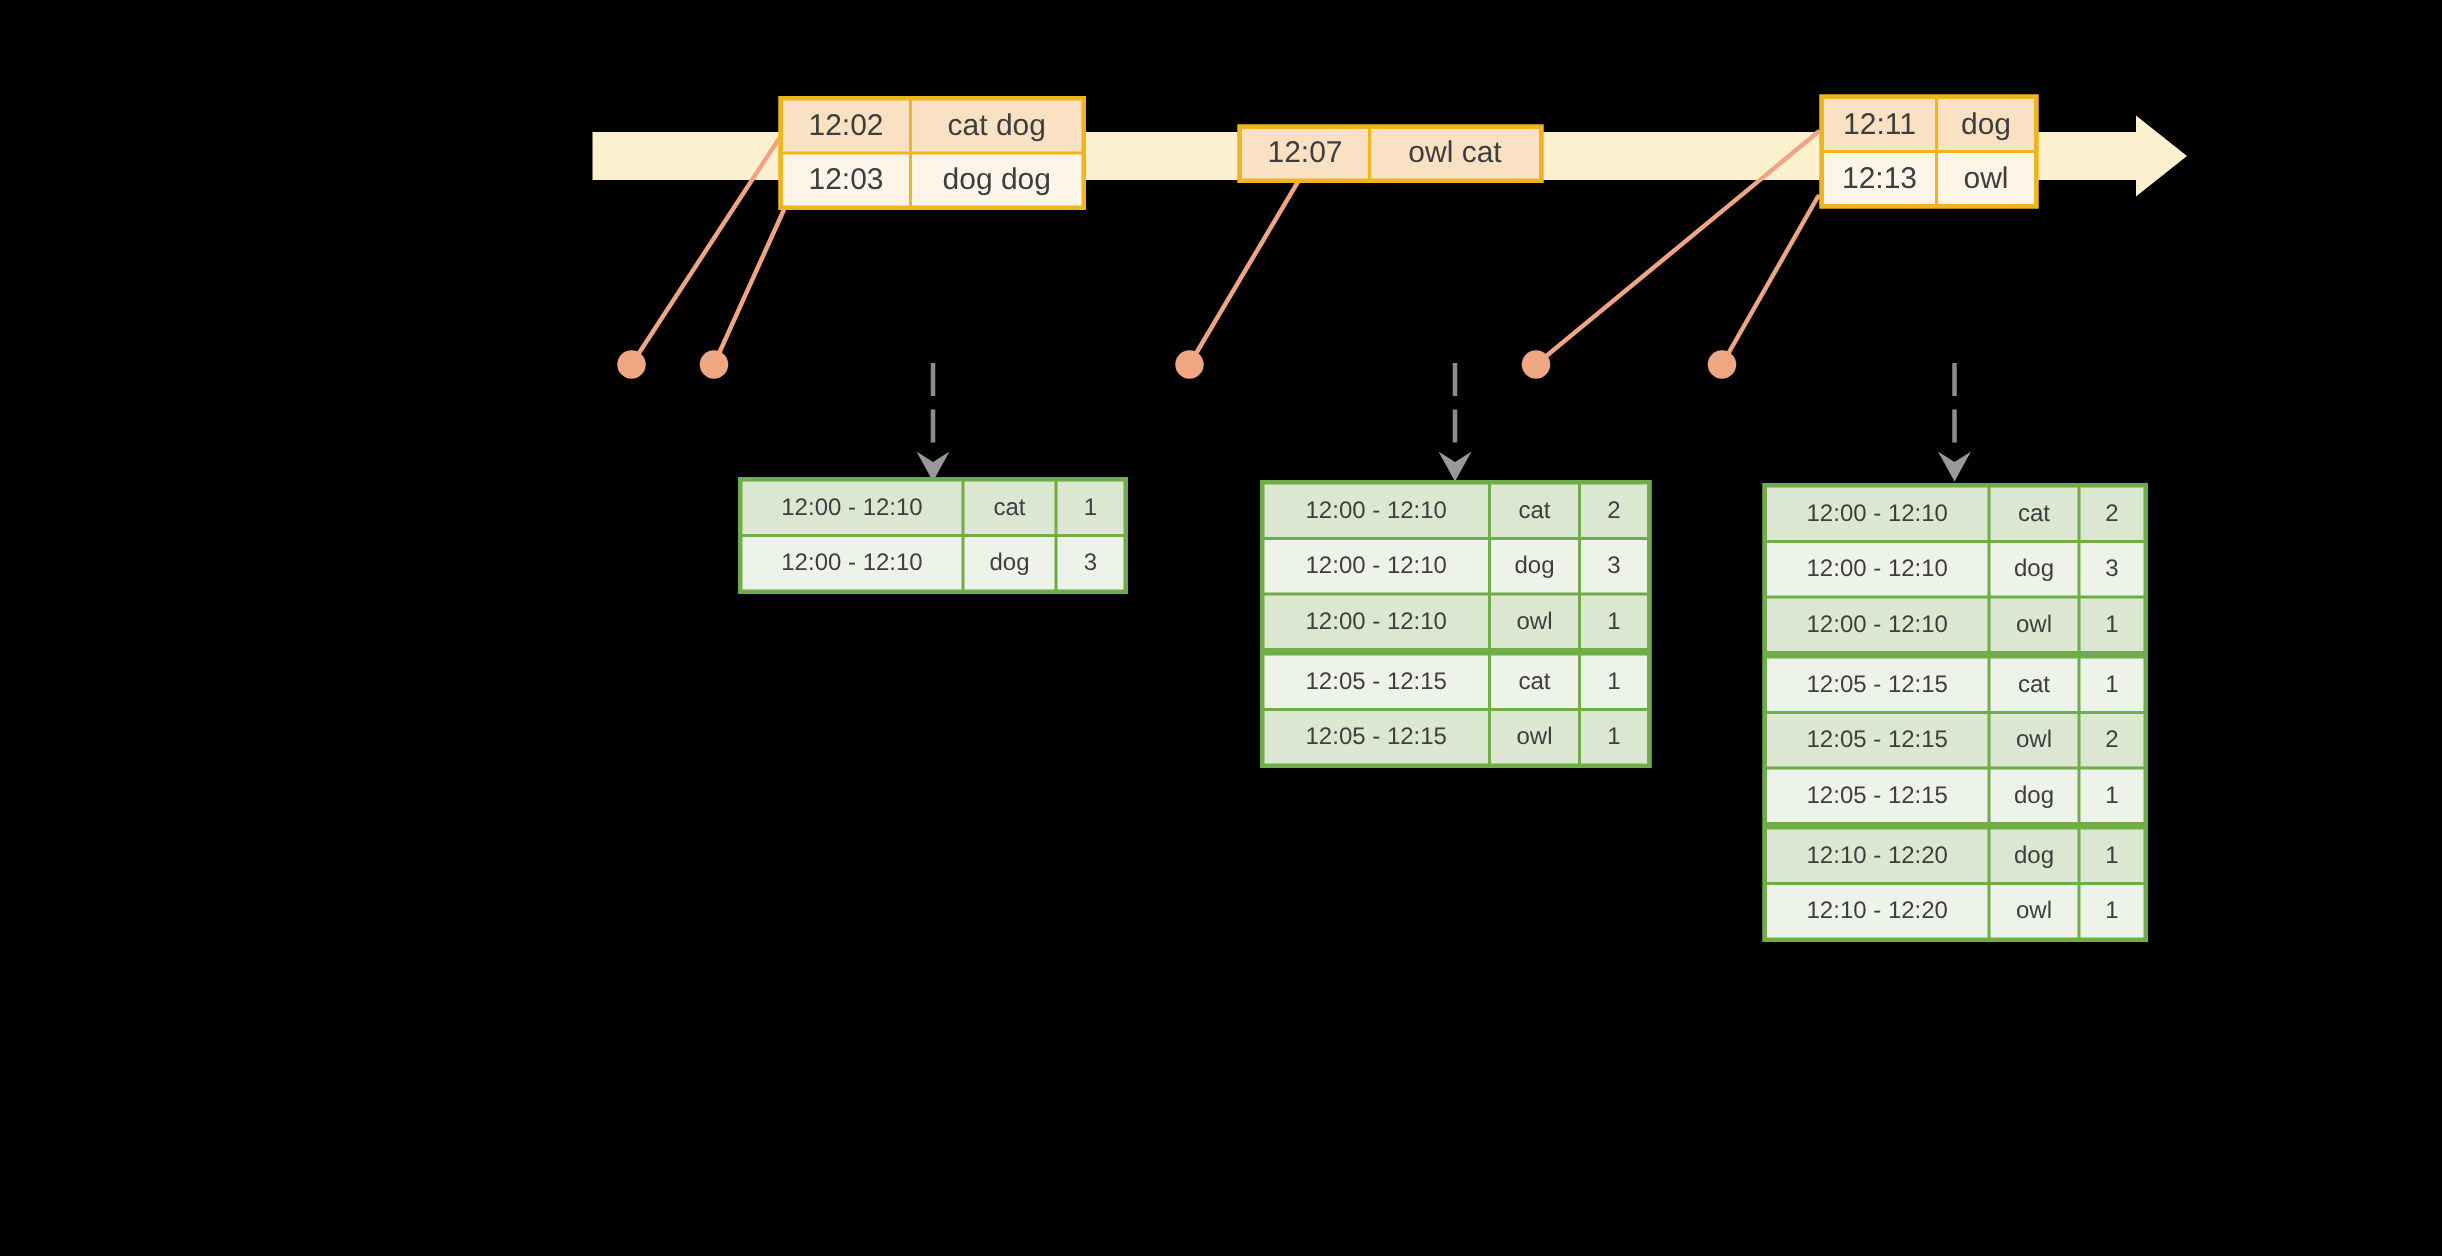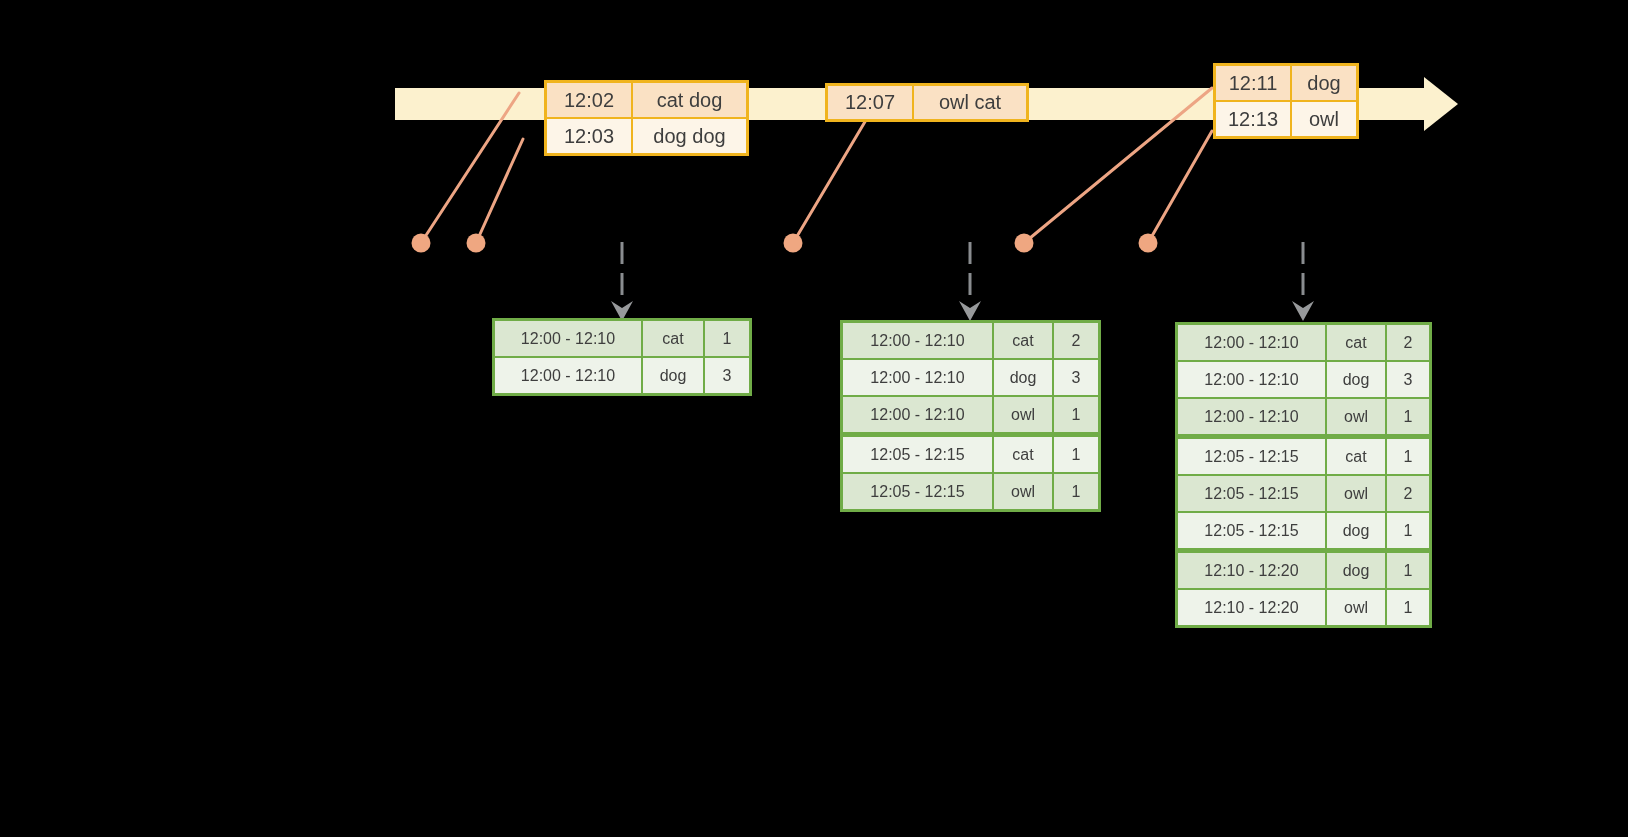--- a/index.html
+++ b/index.html
@@ -13,21 +13,21 @@
     border-top:27px solid transparent;border-bottom:27px solid transparent;
     border-left:34px solid var(--timeline,#FCF1CE);}
   
   .overlay{position:absolute;left:0;top:0;pointer-events:none;}
   
   .etable{position:absolute;box-sizing:border-box;border:3px solid var(--event-border,#F0B41E);
     background:var(--event-border,#F0B41E);display:grid;gap:2px;font-size:20px;}
   .etable .cell{display:flex;align-items:center;justify-content:center;}
   .peach-dark{background:var(--event-row-dark,#FAE1C4);}
   .peach-light{background:var(--event-row-light,#FDF5E8);text-align:center;}
-  .etable1{left:544px;top:64px;width:205px;grid-template-columns:84px 1fr;grid-auto-rows:34px;margin-top:16px;}
+  .etable1{left:519px;top:64px;width:205px;grid-template-columns:84px 1fr;grid-auto-rows:34px;}
   .etable2{left:825px;top:83px;width:204px;grid-template-columns:84px 1fr;grid-auto-rows:33px;}
   .etable3{left:1213px;top:63px;width:146px;grid-template-columns:74px 1fr;grid-auto-rows:34px;}
   
   .gtable{position:absolute;box-sizing:border-box;border:3px solid var(--result-border,#70AC47);
     background:var(--result-border,#70AC47);font-size:16px;}
   .grow{display:grid;gap:2px;height:35px;margin-top:2px;}
   .grow:first-child{margin-top:0;}
   .grow.gsep{margin-top:5px;}
   .gtable .cell{display:flex;align-items:center;justify-content:center;}
   .green-dark{background:var(--result-row-dark,#DBE7D1);}

